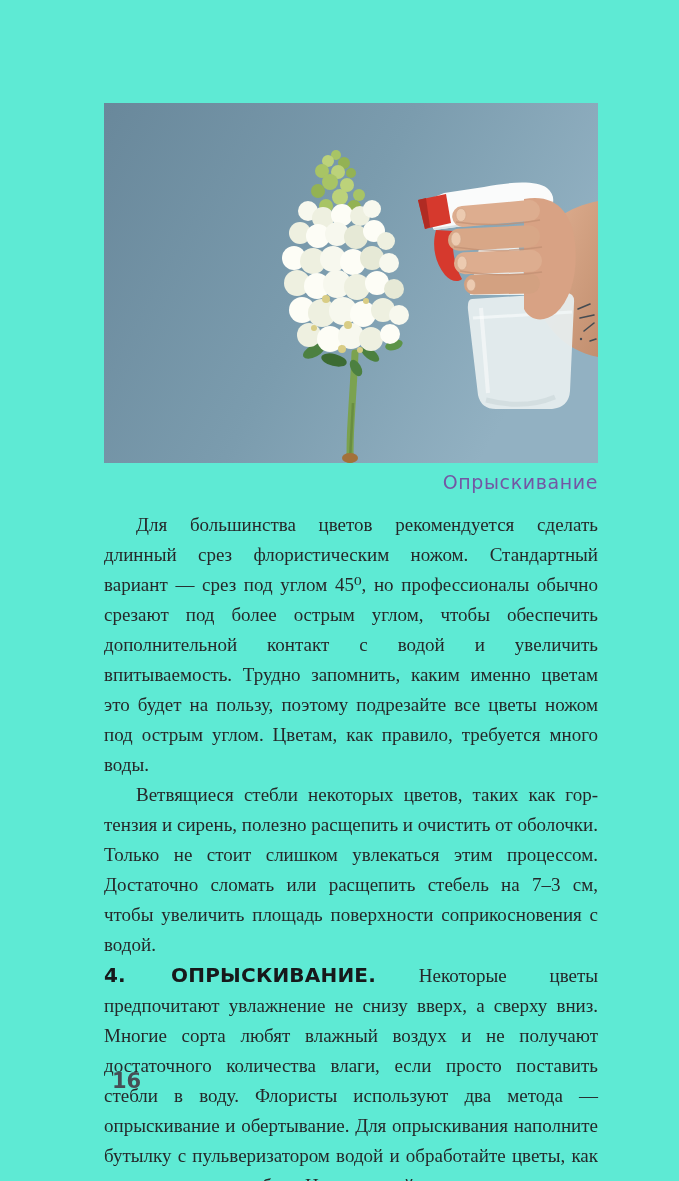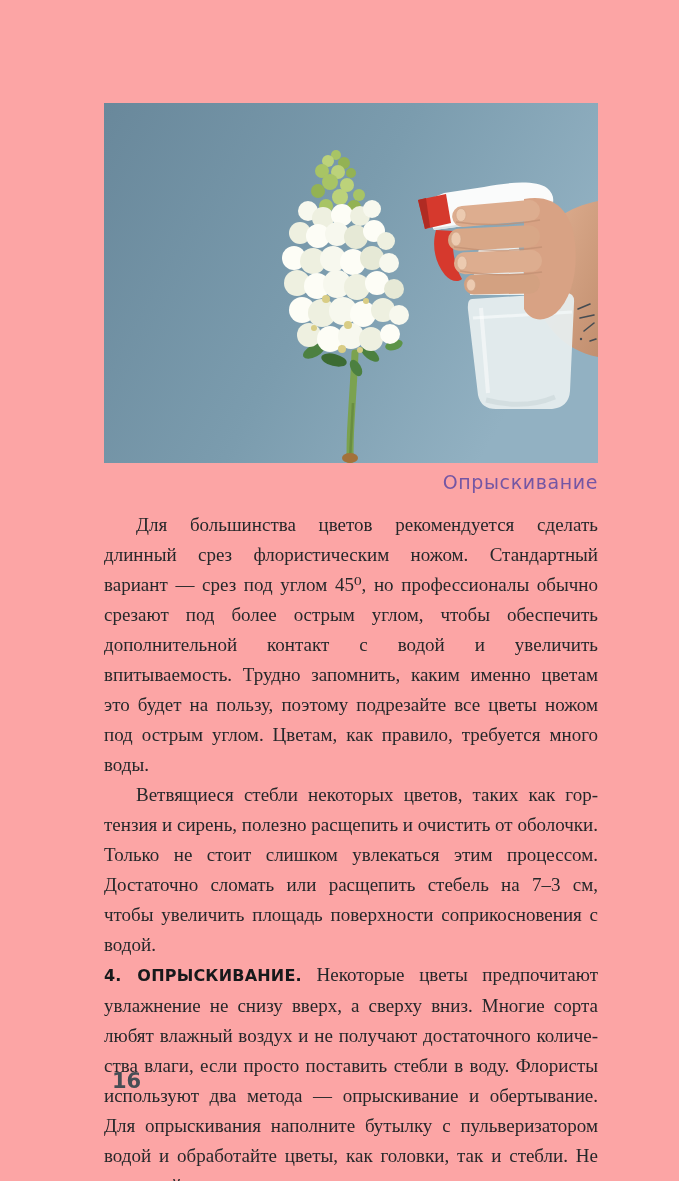--- a/index.html
+++ b/index.html
@@ -5,21 +5,21 @@
   html,body{margin:0;padding:0;}
   body{
     width:679px;height:1181px;
     background:#d2e4eb;
     font-family:"Liberation Serif", "DejaVu Serif", serif;
     position:relative;
     overflow:hidden;
   }
   .page{
     position:absolute;inset:0;
-    background:#fca5a5;
+    background:#5eead4;
   }
   .content{
     position:absolute;
     left:104px;top:103px;
     width:494px;
   }
   .photo{
     width:494px;height:360px;
     display:block;
   }
@@ -40,21 +40,21 @@
     line-height:30px;
     text-align:justify;
     hyphens:manual;
   }
   .body-text p{margin:0;}
   .para-indent{text-indent:32px;}
   .para-section{margin-top:20px;}
   .run-head{
     font-family:"DejaVu Sans","Liberation Sans",sans-serif;
     font-weight:bold;
-    font-size:16px;
+    font-size:20px;
     letter-spacing:0.2px;
     color:#17191b;
     margin-top:12px;
   }
   .page-number{
     position:absolute;
     left:112px;top:1069px;
     font-family:"DejaVu Sans","Liberation Sans",sans-serif;
     font-weight:bold;
     font-size:21px;

